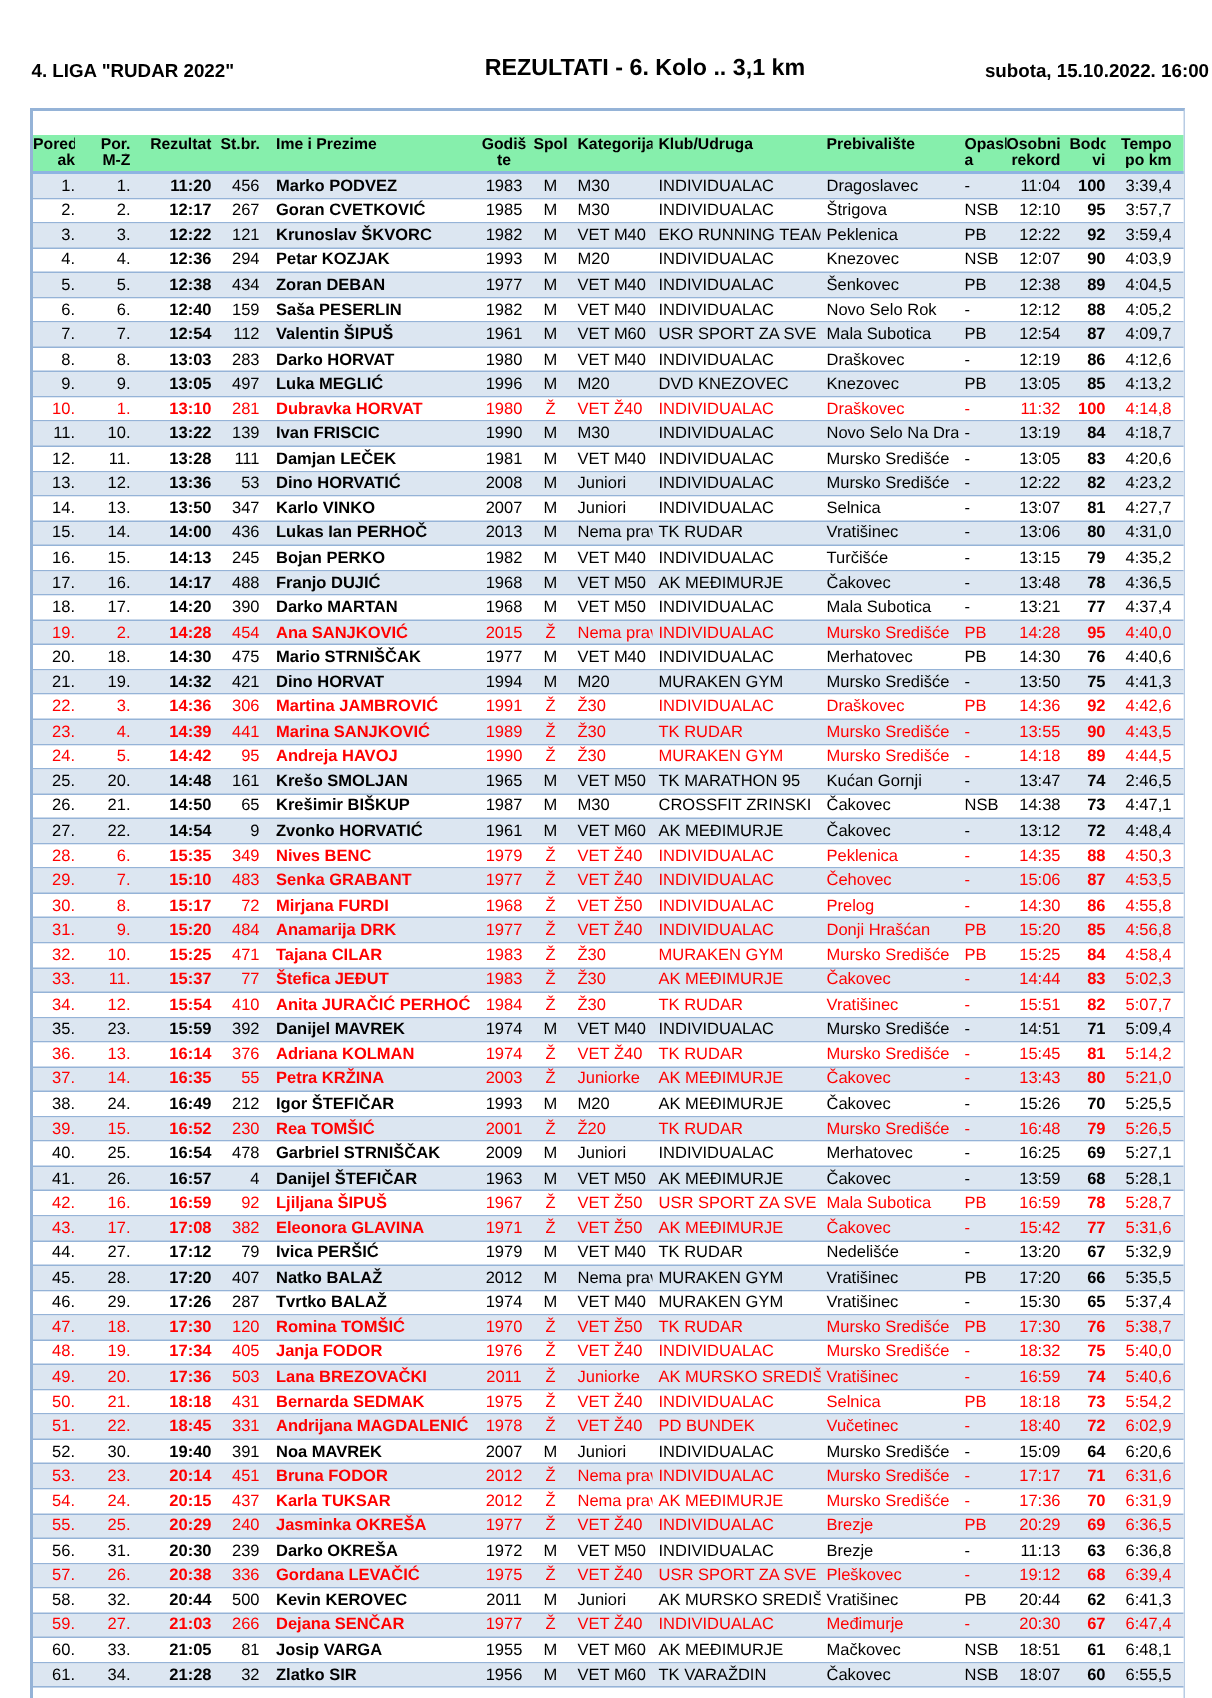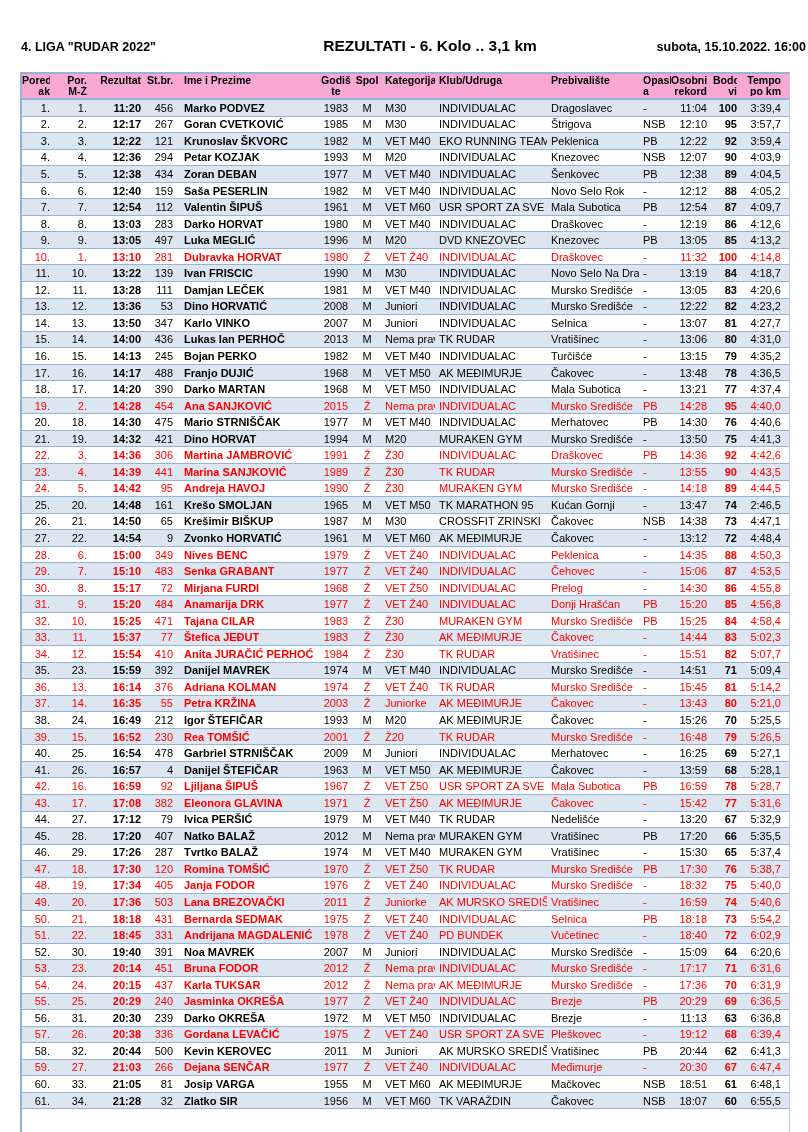--- a/index.html
+++ b/index.html
@@ -13,22 +13,22 @@
   #title{left:430px;top:37px;transform:translateX(-50%);font-size:15.5px;}
   #datetime{right:2px;top:40px;font-size:12.5px;}
 
   #results-table{
     position:absolute;left:20px;top:72px;width:770px;
     border-top:2px solid #95B3D7;border-left:2px solid #95B3D7;
     border-right:1px solid #B8CCE4;border-bottom:2px solid #95B3D7;
     box-sizing:border-box;
   }
   .thead{
-    display:flex;background:#f9a8d4;border-bottom:2px solid #8EB4E2;
-    font-weight:bold;font-size:10.5px;padding:1px 0 2px 0;
+    display:flex;background:#86efac;border-bottom:2px solid #8EB4E2;
+    font-weight:bold;font-size:10.5px;padding:1px 0 2px 0;margin-top:16px;
   }
   .hcell{box-sizing:border-box;flex:0 0 auto;overflow:hidden;}
   .hline{height:10.5px;line-height:10.5px;white-space:nowrap;overflow:hidden;}
   .row{
     display:flex;height:15.55px;border-bottom:1px solid #95B3D7;
     font-size:11px;line-height:14px;align-items:center;background:#ffffff;
   }
   .row:last-child{border-bottom:none;margin-top:44px;}
   .row.odd{background:#DCE6F1;}
   .row.f{color:#FF0000;}
@@ -537,21 +537,21 @@
         <div class="cell c8 al">AK MEĐIMURJE</div>
         <div class="cell c9 al">Čakovec</div>
         <div class="cell c10 al">-</div>
         <div class="cell c11 ar">13:12</div>
         <div class="cell c12 ar b">72</div>
         <div class="cell c13 ar">4:48,4</div>
       </div>
       <div class="row f">
         <div class="cell c0 ar">28.</div>
         <div class="cell c1 ar">6.</div>
-        <div class="cell c2 ar b">15:00</div>
+        <div class="cell c2 ar b">15:35</div>
         <div class="cell c3 ar">349</div>
         <div class="cell c4 al b">Nives BENC</div>
         <div class="cell c5 ac">1979</div>
         <div class="cell c6 ac">Ž</div>
         <div class="cell c7 al">VET Ž40</div>
         <div class="cell c8 al">INDIVIDUALAC</div>
         <div class="cell c9 al">Peklenica</div>
         <div class="cell c10 al">-</div>
         <div class="cell c11 ar">14:35</div>
         <div class="cell c12 ar b">88</div>

